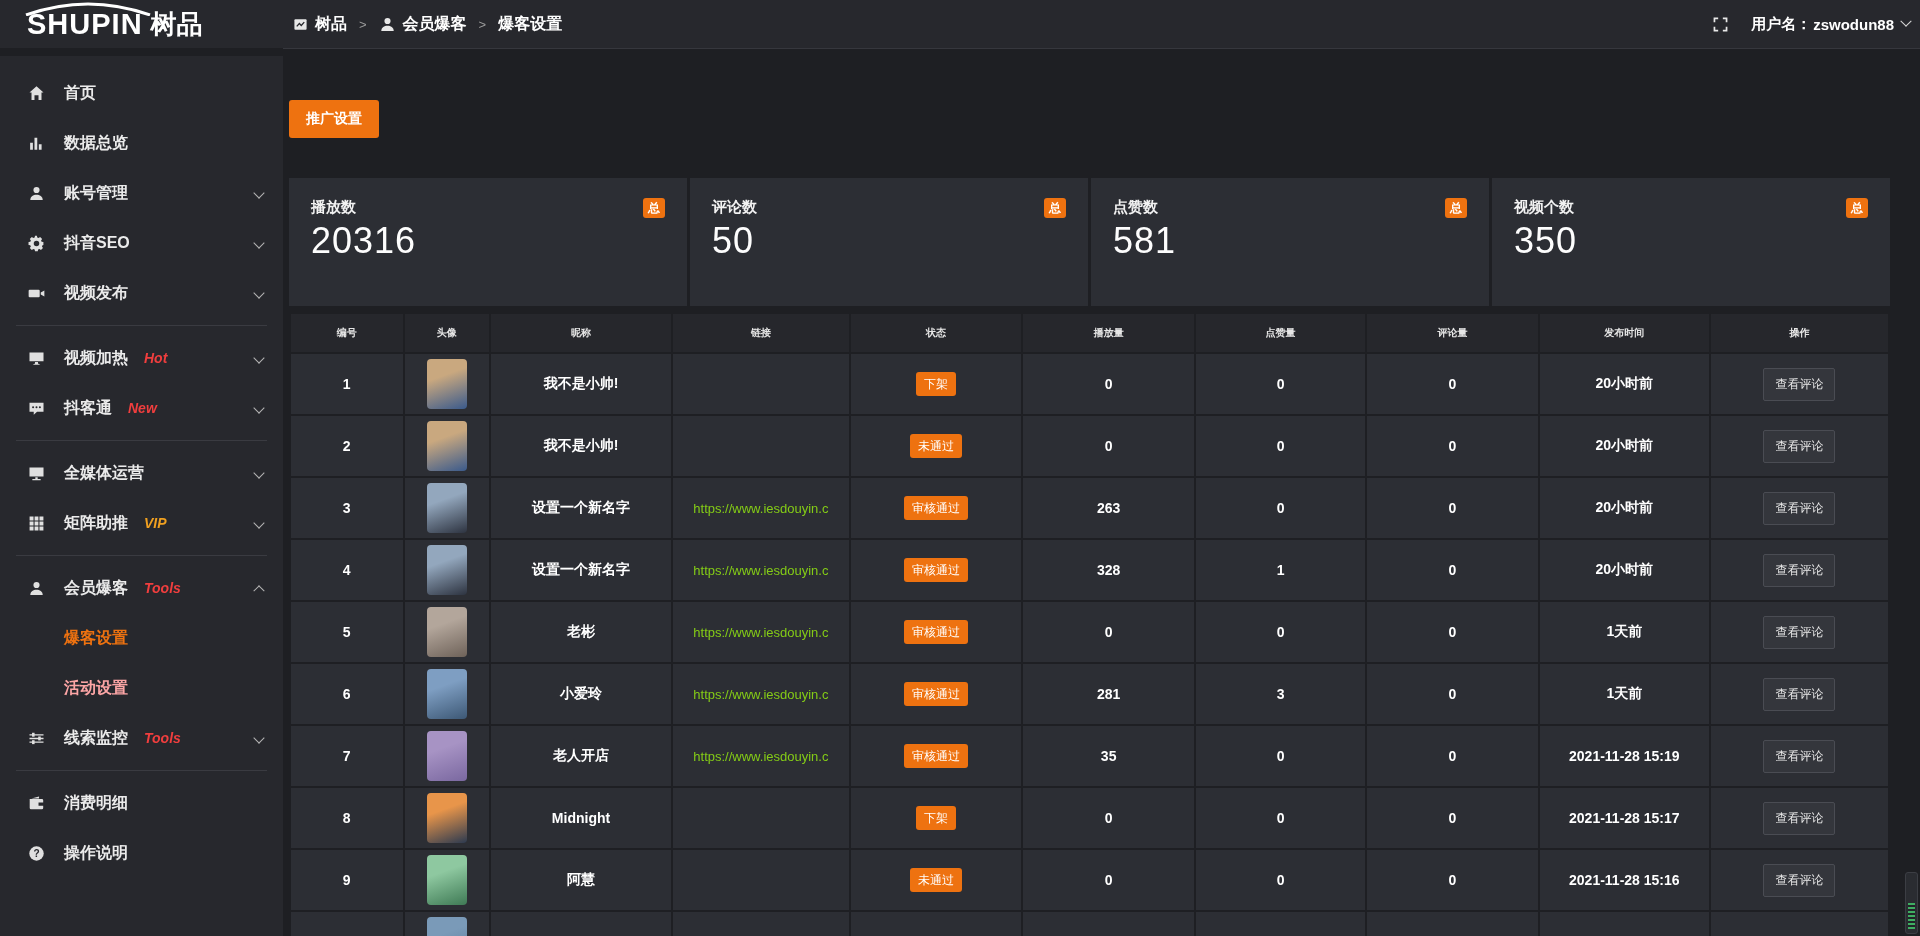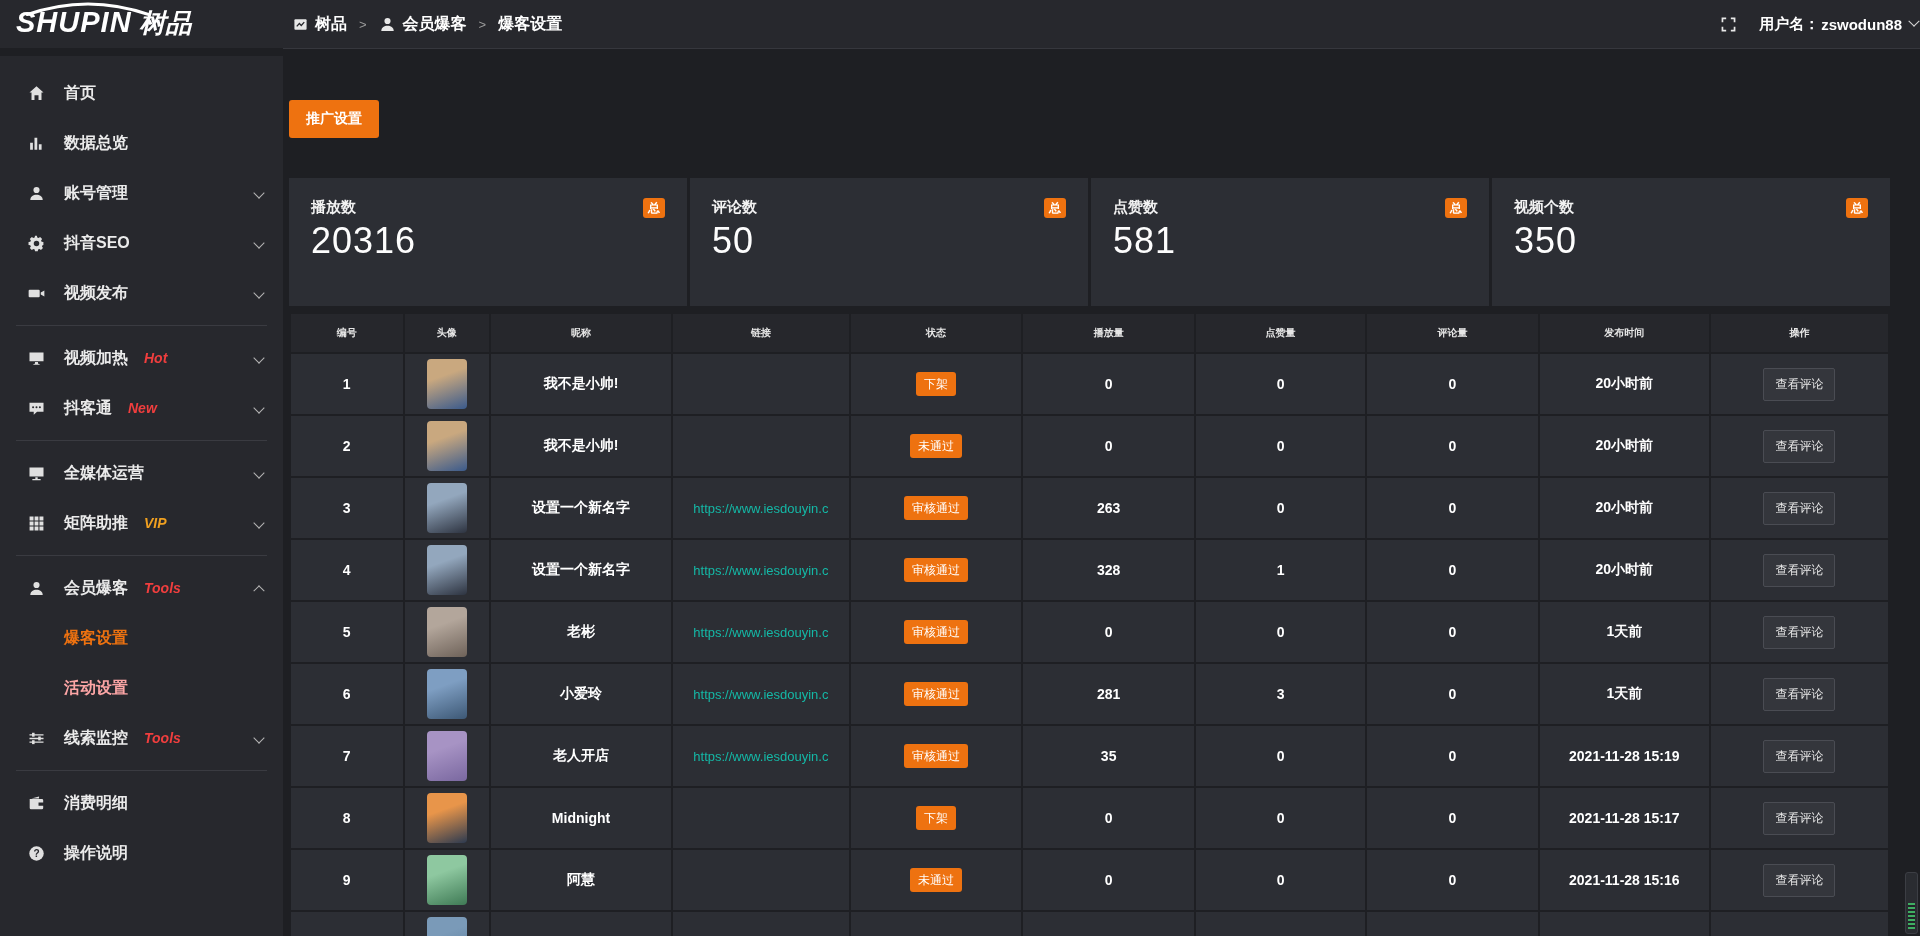--- a/index.html
+++ b/index.html
@@ -2,29 +2,29 @@
 <html><head>
 <meta charset="utf-8">
 <title>爆客设置</title>
 <style>
   * { margin:0; padding:0; box-sizing:border-box; }
   html,body { width:1920px; height:936px; overflow:hidden; }
   body { background:#1e1f23; font-family:"Liberation Sans","DejaVu Sans",sans-serif; position:relative; color:#fff; }
 
   
   .topbar { position:absolute; top:0; left:0; width:1920px; height:48px; background:#27282d; display:flex; align-items:center; z-index:5; }
-  .logo { width:283px; padding-left:16px; display:flex; align-items:flex-start; gap:8px; position:relative; height:48px;font-style:italic; }
+  .logo { width:283px; padding-left:27px; display:flex; align-items:center; gap:8px; position:relative; height:48px; }
   .logo-en { font-size:29px; font-weight:800; letter-spacing:1px; color:#fff; line-height:44px; position:relative; }
   .logo-arc { position:absolute; top:2px; left:22px; }
   .logo-cn { font-size:26px; font-weight:800; color:#fff; line-height:46px; }
   .crumbs { display:flex; align-items:center; gap:12px; font-size:16px; font-weight:700; padding-left:10px; }
   .crumb { display:flex; align-items:center; gap:7px; cursor:pointer; }
   .crumb .bc-icon { display:flex; color:#e8e8e8; }
   .crumb-sep { color:#9a9a9a; font-size:13px; font-weight:400; }
-  .topbar-right { margin-left:auto; display:flex; align-items:center; gap:22px; padding-right:2px; font-size:15px; }
+  .topbar-right { margin-left:auto; display:flex; align-items:center; gap:22px; padding-right:10px; font-size:15px; }
   .fs-icon { display:flex; color:#e8e8e8; cursor:pointer; }
   .user-box { display:flex; align-items:center; gap:8px; cursor:pointer; font-weight:600; }
   .caret { width:8px; height:8px; border-right:1.7px solid #d8d8d8; border-bottom:1.7px solid #d8d8d8; transform:rotate(45deg) translate(-2px,-2px); }
 
   
   .sidebar { position:absolute; top:56px; left:0; width:283px; height:888px; background:#27282d; padding-top:12px; }
   .side-item { height:50px; display:flex; align-items:center; padding:0 20px 0 28px; font-size:16px; color:#ebebeb; cursor:pointer; }
   .side-icon { width:19px; margin-right:17px; display:flex; color:#e0e0e0; flex:none; }
   .side-label { font-weight:600; }
   .side-tag { font-style:italic; font-weight:800; font-size:14px; margin-left:16px; }
@@ -47,21 +47,21 @@
   .card-label { font-size:15px; color:#f2f2f2; font-weight:600; }
   .card-badge { background:#ee7210; color:#fff; font-size:12px; font-weight:600; padding:4px 5px; border-radius:3px; line-height:1; }
   .card-value { font-size:36px; color:#fdfdfd; font-weight:500; margin-top:2px; letter-spacing:1px; }
 
   .table-wrap { margin-top:6px; }
   table { width:100%; border-collapse:collapse; table-layout:fixed; }
   th { background:#26272c; height:40px; font-size:10px; color:#e6e6e6; font-weight:700; border:2px solid #1e1f23; }
   td { background:#2c2e34; height:62px; text-align:center; vertical-align:middle; font-size:14px; color:#fff; font-weight:600; border:2px solid #1e1f23; overflow:hidden; }
   .avatar { width:40px; height:50px; border-radius:4px; margin:0 auto; }
   .status-badge { display:inline-block; background:#ee7210; color:#fff; font-size:12px; font-weight:400; padding:6px 8px; border-radius:3px; line-height:1; }
-  .link { color:#14b8a6; font-weight:400; font-size:13px; white-space:nowrap; overflow:hidden; display:block; padding:0 4px; text-decoration:none; }
+  .link { color:#84cc16; font-weight:400; font-size:13px; white-space:nowrap; overflow:hidden; display:block; padding:0 4px; text-decoration:none; }
   .view-btn { background:#34363c; border:1px solid #4a4c53; color:#e8e8e8; font-size:12px; padding:7px 11px; border-radius:2px; cursor:pointer; }
 
   .float-widget { position:absolute; right:2px; top:872px; width:13px; height:62px; background:#2a2c31; border:1px solid #3c3e44; border-radius:3px; cursor:pointer; }
   .float-widget .stripes { position:absolute; bottom:4px; left:2px; right:2px; height:26px; background:repeating-linear-gradient(180deg,#3fae62 0 2px,#23242a 2px 4px); }
 
   svg { display:block; }
 </style>
 </head>
 <body>
 

